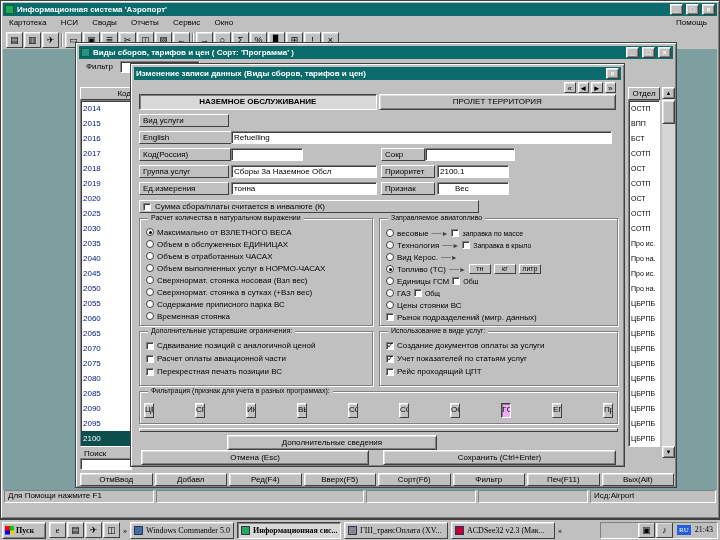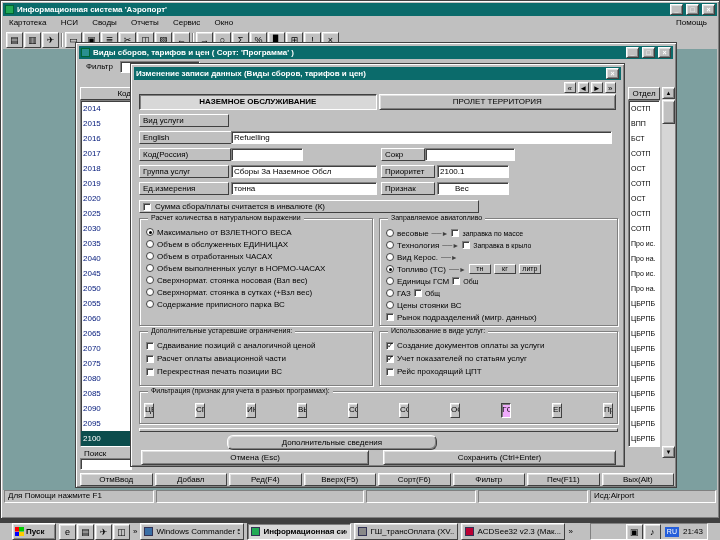--- a/index.html
+++ b/index.html
@@ -281,20 +281,24 @@
             <span class="mlabel">Сверхнормат. стоянка носовая (Взл вес)</span>
           </div>
           <div class="li">
             <span class="mark radio"></span>
             <span class="mlabel">Сверхнормат. стоянка в сутках (+Взл вес)</span>
           </div>
           <div class="li">
             <span class="mark radio"></span>
             <span class="mlabel">Содержание приписного парка ВС</span>
           </div>
+          <div class="li">
+            <span class="mark radio"></span>
+            <span class="mlabel">Временная стоянка</span>
+          </div>
         </div>
     </div>
 
     <div class="abs group" style="left:248px;top:154px;width:239px;height:108px;">
       <span class="gtitle">Заправляемое авиатопливо</span>
       <div class="abs" style="left:2px;top:8px;right:2px;">
         <div class="frow">
           <span class="mark radio"></span>
           <span class="flabel">весовые</span>
           <span class="arrow">──►</span>
@@ -391,27 +395,27 @@
           <div class="li">ССТ</div>
           <div class="li">ОСТ</div>
           <div class="li on">ГСМ</div>
           <div class="li">ЕГЦ</div>
           <div class="li">Прочие</div>
         </div>
     </div>
 
     <div class="abs plabel" style="left:8px;top:364px;width:479px;height:4px;padding:0;"></div>
 
-    <div class="abs btn" style="left:96px;top:371px;width:210px;height:15px;line-height:13px;border-radius:6px;">Дополнительные сведения</div>
+    <div class="abs btn" style="left:96px;top:371px;width:210px;height:15px;line-height:13px;">Дополнительные сведения</div>
 
     <div class="abs btn" style="left:10px;top:386px;width:228px;height:15px;line-height:13px;">Отмена (Esc)</div>
     <div class="abs btn" style="left:252px;top:386px;width:233px;height:15px;line-height:13px;">Сохранить (Ctrl+Enter)</div>
   </div>
 
-  <div class="abs" style="left:0;top:519px;width:720px;height:21px;background:#c0c0c0;border-top:4px solid #404040;display:flex;align-items:center;gap:3px;padding:0 12px;">
+  <div class="abs" style="left:0;top:519px;width:720px;height:21px;background:#c0c0c0;border-top:1px solid #404040;display:flex;align-items:center;gap:3px;padding:0 2px;font-family:Liberation Serif, serif;">
     <div class="btn" style="width:44px;height:17px;display:flex;align-items:center;gap:2px;padding:0 2px;font-weight:bold;">
       <span style="display:inline-block;width:9px;height:9px;background:
         linear-gradient(to right,#f00 50%,#0c0 50%) top/9px 4.5px no-repeat,
         linear-gradient(to right,#00f 50%,#fc0 50%) bottom/9px 4.5px no-repeat;"></span>
       <span>Пуск</span>
     </div>
     <div class="icon-row">
         <div class="li">e</div>
         <div class="li">▤</div>
         <div class="li">✈</div>

